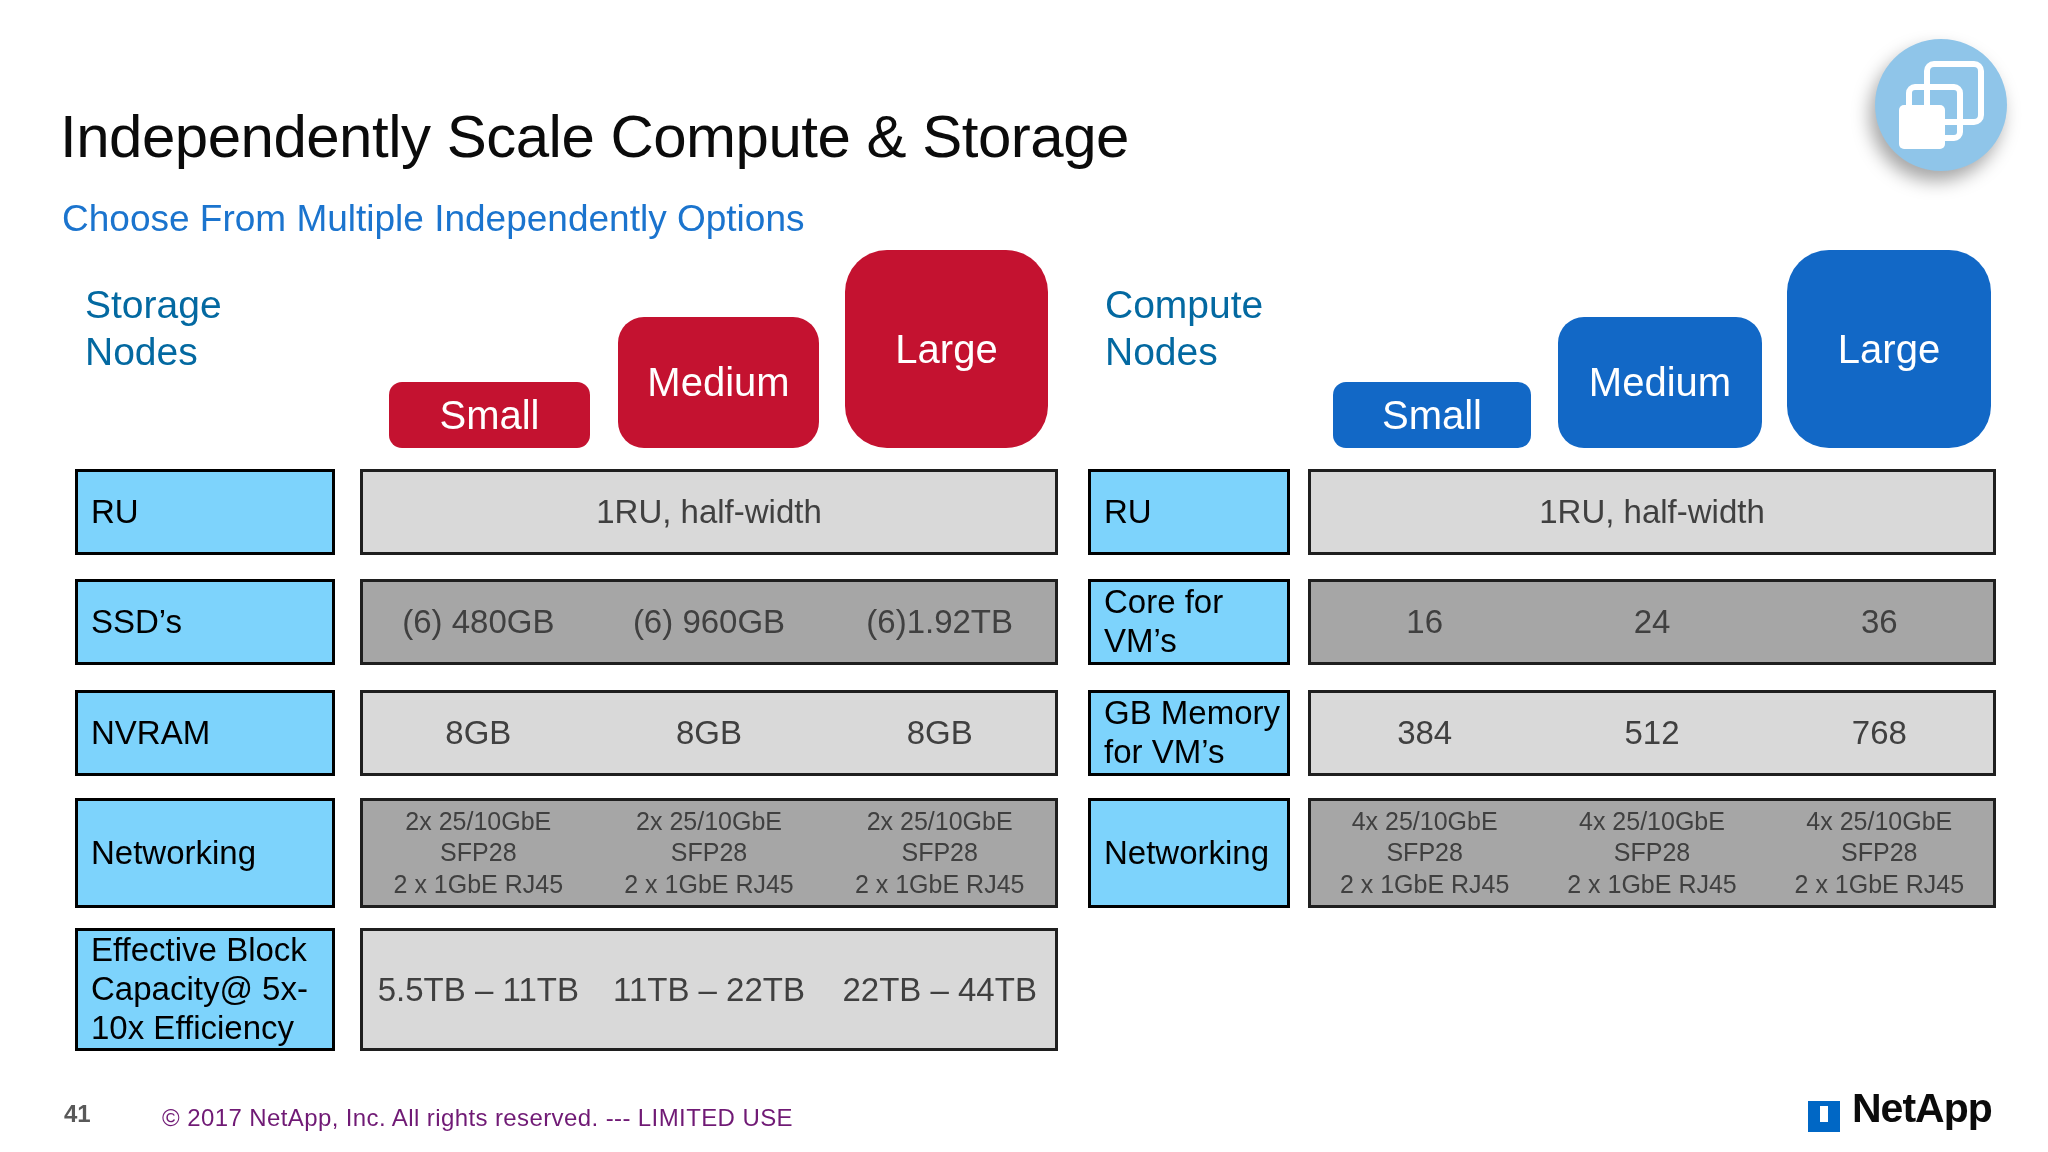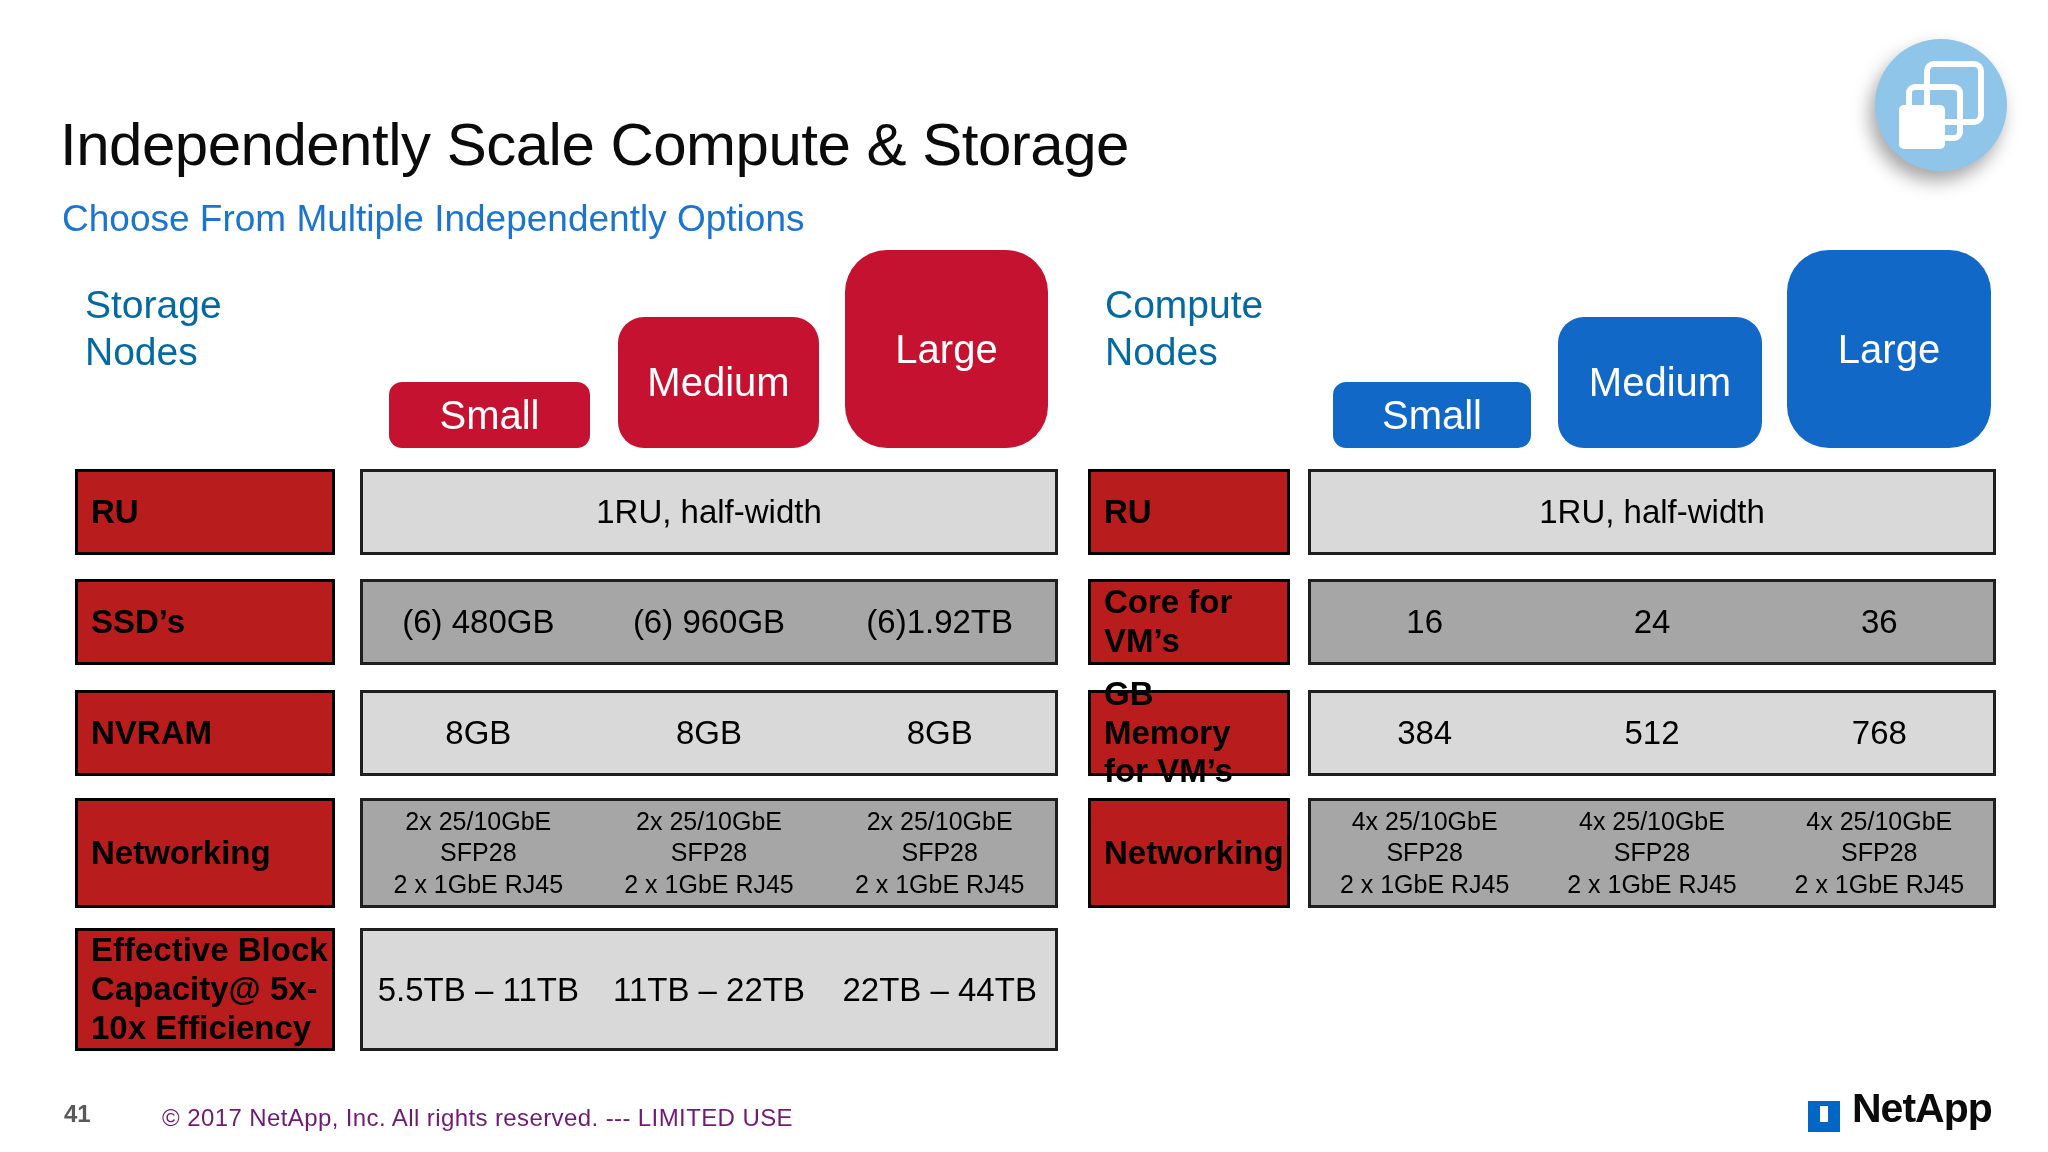--- a/index.html
+++ b/index.html
@@ -2,21 +2,21 @@
 <html><head>
 <meta charset="utf-8">
 <style>
   html,body { margin:0; padding:0; background:#fff; }
   .page {
     position:relative; width:2048px; height:1152px; background:#ffffff;
     font-family:"Liberation Sans", sans-serif; overflow:hidden; color:#0d0d0d;
   }
 
   
-  .title { position:absolute; left:60px; top:102px; font-size:60px; letter-spacing:-0.5px; color:#0b0b0b;margin-top:8px; }
+  .title { position:absolute; left:60px; top:102px; font-size:60px; letter-spacing:-0.5px; color:#0b0b0b; }
   .subtitle { position:absolute; left:62px; top:198px; font-size:37px; color:#1B74CE; }
 
   
   .vsphere { position:absolute; left:1872px; top:38px; width:138px; height:134px;
              filter:drop-shadow(-5px 10px 9px rgba(0,0,0,0.35)); }
 
   
   .section-heading { position:absolute; font-size:39px; line-height:1.2; white-space:pre-line; color:#0369a1; }
   #storage-heading { left:85px; top:282px; }
   #compute-heading { left:1105px; top:282px; }
@@ -34,34 +34,34 @@
 
   .trow { display:flex; }
   .h86  { height:86px; }
   .h110 { height:110px; }
   .h123 { height:123px; }
   .mt24 { margin-top:24px; }
   .mt25 { margin-top:25px; }
   .mt22 { margin-top:22px; }
   .mt20 { margin-top:20px; }
 
-  .tlabel { background:#b91c1c; border:3px solid #000; box-sizing:border-box;
+  .tlabel { background:#7dd3fc; border:3px solid #000; box-sizing:border-box;
             display:flex; align-items:center; padding-left:13px;
-            font-weight:bold; font-size:33px; line-height:1.18; white-space:pre-line; color:#000; }
+            font-weight:normal; font-size:33px; line-height:1.18; white-space:pre-line; color:#000; }
   #storage-table .tlabel { flex:0 0 260px; width:260px; }
   #compute-table .tlabel { flex:0 0 202px; width:202px; }
 
   .tbar { flex:1; border:3px solid #1f1f1f; box-sizing:border-box;
           display:flex; align-items:center; }
   #storage-table .tbar { margin-left:25px; }
   #compute-table .tbar { margin-left:18px; }
   .light { background:#D9D9D9; }
   .dark  { background:#A6A6A6; }
 
-  .tcell { flex:1; text-align:center; font-size:33px; color:#000000; white-space:pre-line; }
+  .tcell { flex:1; text-align:center; font-size:33px; color:#404040; white-space:pre-line; }
   .tcell.small-text { font-size:25px; line-height:1.25; }
 
   
   .page-num  { position:absolute; left:64px;  top:1100px; font-size:24px; font-weight:bold; color:#595959; }
   .copyright { position:absolute; left:162px; top:1104px; font-size:24px; color:#701a75; letter-spacing:0.4px; }
 
   .netapp-logo { position:absolute; left:1808px; top:1085px; display:flex; align-items:flex-end; }
   .netapp-mark { width:32px; height:31px; margin-right:12px; }
   .netapp-word { font-size:41px; font-weight:bold; color:#0b0b0b; letter-spacing:-1px; }
 </style>

